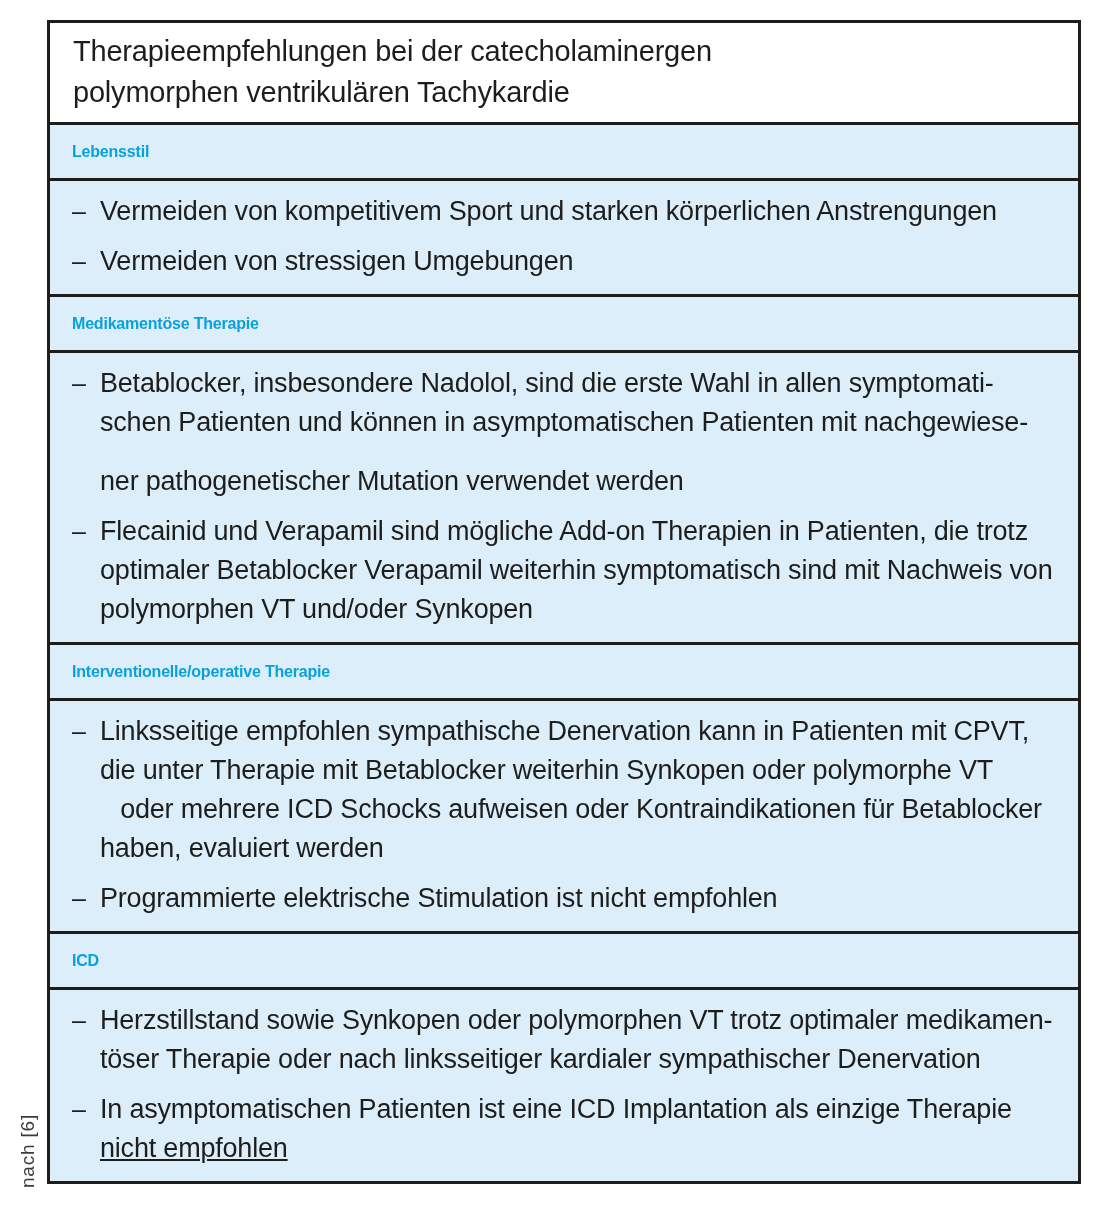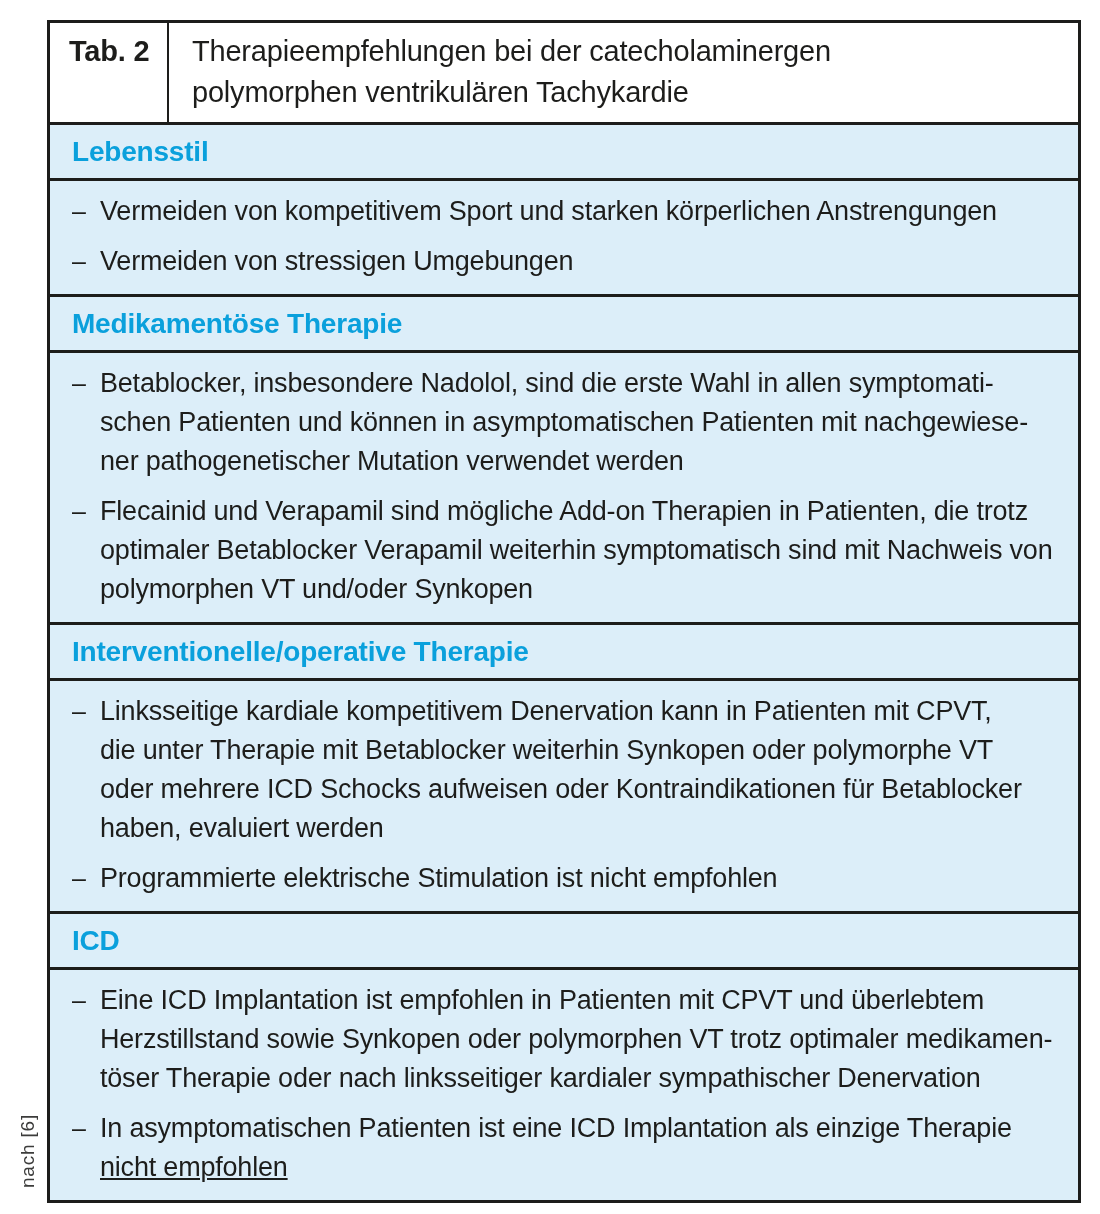--- a/index.html
+++ b/index.html
@@ -46,21 +46,21 @@
     flex: 1;
     padding: 8px 14px 9px 23px;
     font-size: 29px;
     line-height: 41px;
     letter-spacing: -0.2px;
   }
   .section-header {
     background: var(--bg, #dceef9);
     padding: 13px 16px 12px 22px;
     font-weight: bold;
-    font-size: 28px;
+    font-size: 16px;
     line-height: 28px;
     color: var(--accent, #0aa0dc);
     letter-spacing: -0.2px;
   }
   .section-body {
     background: var(--bg, #dceef9);
     padding: 11px 16px 13px 22px;
   }
   .item { display: flex; margin-top: 11px; }
   .item:first-child { margin-top: 0; }
@@ -89,21 +89,20 @@
     white-space: nowrap;
   }
 </style>
 </head>
 <body>
 
 <div class="source-note">nach [6]</div>
 
 <div class="tab">
   <div class="row header-row">
-    <div class="label-cell">Tab. 2</div>
     <div class="title-cell">
       <div class="tline">Therapieempfehlungen bei der catecholaminergen</div>
       <div class="tline">polymorphen ventrikulären Tachykardie</div>
     </div>
   </div>
 
 <div class="row section-header">Lebensstil</div>
     <div class="row section-body">
       <div class="item">
         <span class="dash">–</span>
@@ -118,56 +117,55 @@
         </span>
       </div>
     </div>
     <div class="row section-header">Medikamentöse Therapie</div>
     <div class="row section-body">
       <div class="item">
         <span class="dash">–</span>
         <span class="item-text">
           <span class="tline" style="display: block;">Betablocker, insbesondere Nadolol, sind die erste Wahl in allen symptomati-</span>
           <span class="tline" style="display: block;">schen Patienten und können in asymptomatischen Patienten mit nachgewiese-</span>
-          <span class="tline" style="display: block;">ner pathogenetischer Mutation verwendet werden</span>
+          <span class="tline" style="display: block; margin-top: 20px;">ner pathogenetischer Mutation verwendet werden</span>
         </span>
       </div>
       <div class="item">
         <span class="dash">–</span>
         <span class="item-text">
           <span class="tline" style="display: block;">Flecainid und Verapamil sind mögliche Add-on Therapien in Patienten, die trotz</span>
           <span class="tline" style="display: block;">optimaler Betablocker Verapamil weiterhin symptomatisch sind mit Nachweis von</span>
           <span class="tline" style="display: block;">polymorphen VT und/oder Synkopen</span>
         </span>
       </div>
     </div>
     <div class="row section-header">Interventionelle/operative Therapie</div>
     <div class="row section-body">
       <div class="item">
         <span class="dash">–</span>
         <span class="item-text">
-          <span class="tline" style="display: block;">Linksseitige kardiale kompetitivem Denervation kann in Patienten mit CPVT,</span>
+          <span class="tline" style="display: block;">Linksseitige empfohlen sympathische Denervation kann in Patienten mit CPVT,</span>
           <span class="tline" style="display: block;">die unter Therapie mit Betablocker weiterhin Synkopen oder polymorphe VT</span>
-          <span class="tline" style="display: block;">oder mehrere ICD Schocks aufweisen oder Kontraindikationen für Betablocker</span>
+          <span class="tline" style="display: block; text-align: center;">oder mehrere ICD Schocks aufweisen oder Kontraindikationen für Betablocker</span>
           <span class="tline" style="display: block;">haben, evaluiert werden</span>
         </span>
       </div>
       <div class="item">
         <span class="dash">–</span>
         <span class="item-text">
           <span class="tline" style="display: block;">Programmierte elektrische Stimulation ist nicht empfohlen</span>
         </span>
       </div>
     </div>
     <div class="row section-header">ICD</div>
     <div class="row section-body">
       <div class="item">
         <span class="dash">–</span>
         <span class="item-text">
-          <span class="tline" style="display: block;">Eine ICD Implantation ist empfohlen in Patienten mit CPVT und überlebtem</span>
           <span class="tline" style="display: block;">Herzstillstand sowie Synkopen oder polymorphen VT trotz optimaler medikamen-</span>
           <span class="tline" style="display: block;">töser Therapie oder nach linksseitiger kardialer sympathischer Denervation</span>
         </span>
       </div>
       <div class="item">
         <span class="dash">–</span>
         <span class="item-text">
           <span class="tline" style="display: block;">In asymptomatischen Patienten ist eine ICD Implantation als einzige Therapie</span>
           <span class="tline" style="display: block; text-decoration: underline;">nicht empfohlen</span>
         </span>

